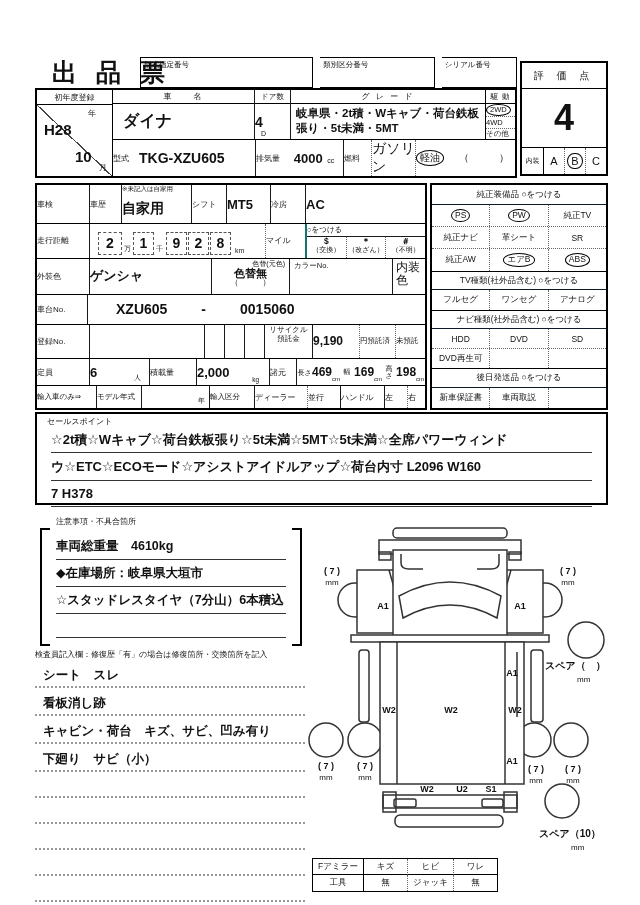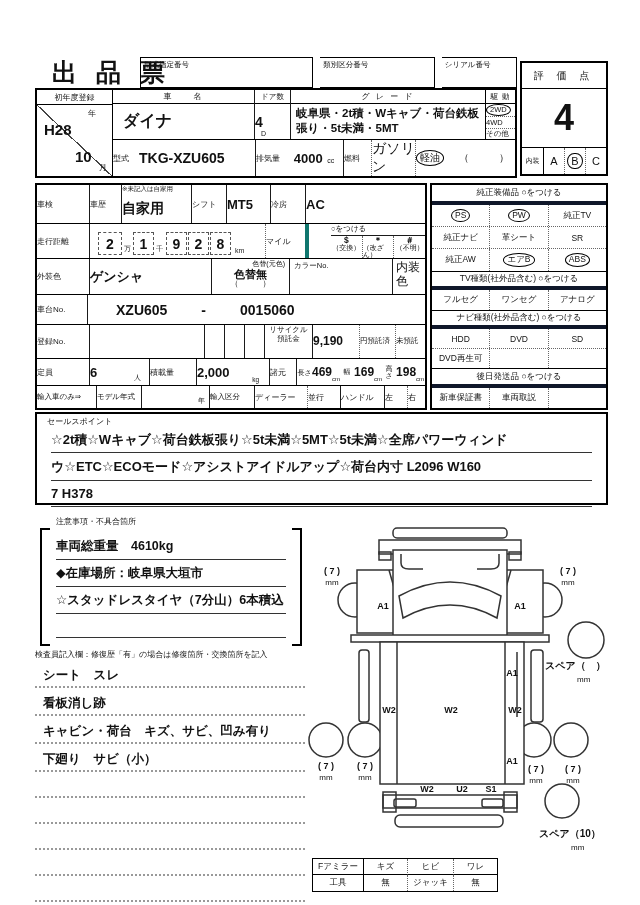--- a/index.html
+++ b/index.html
@@ -41,21 +41,21 @@
   .A-r1{height:61px;border-bottom:1.5px solid #000;display:flex;}
   .A-r2{flex:1;display:flex;align-items:center;}
   .cell-hdr{height:14px;border-bottom:1px solid #000;font-size:8px;display:flex;align-items:center;justify-content:center;letter-spacing:2px;}
   
   .blockC{left:35px;top:183px;width:392px;height:227px;border:2px solid #000;display:flex;flex-direction:column;}
   .rowC{display:flex;border-bottom:1px solid #000;align-items:stretch;}
   .rowC:last-child{border-bottom:none;}
   .dig{width:24px;height:23px;border:1.5px dashed #555;display:flex;align-items:center;justify-content:center;font-size:14px;font-weight:bold;margin-right:1px;}
   
   .blockD{left:430px;top:183px;width:178px;height:227px;border:2px solid #000;display:flex;flex-direction:column;}
-  .D-title{border-bottom:4px solid #0f172a;font-size:8.5px;display:flex;align-items:center;justify-content:center;}
+  .D-title{border-bottom:1px solid #0f172a;font-size:8.5px;display:flex;align-items:center;justify-content:center;}
   .D-row{display:flex;align-items:stretch;}
   .D-cell{flex:1;display:flex;align-items:center;justify-content:center;font-size:8.5px;border-left:1px dotted #666;}
   .D-cell:first-child{border-left:none;}
   
   .blockE{left:35px;top:412px;width:573px;height:93px;border:2px solid #000;}
   .sales-lbl{font-size:8px;padding:2px 0 0 10px;}
   .sales-line{margin:0 14px;border-bottom:1px solid #333;font-size:13px;font-weight:bold;height:26px;display:flex;align-items:center;}
   
   .notes{left:40px;top:516px;width:262px;height:132px;}
   .notes-title{font-size:8px;padding-left:16px;}
@@ -191,21 +191,21 @@
         <span class="dig">2</span>
         <span class="lbl" style="font-size:7px;margin:0 2px 1px 1px;">万</span>
         <span class="dig" style="width:21px;">1</span>
         <span class="lbl" style="font-size:7px;margin:0 3px 1px 1px;">千</span>
         <span class="dig" style="width:21px;">9</span>
         <span class="dig" style="width:21px;">2</span>
         <span class="dig" style="width:21px;">8</span>
         <span class="lbl" style="font-size:7px;margin:0 0 1px 3px;">km</span>
       </div>
       <div class="cc lbl" style="width:40px;border-left:1px dotted #666;">マイル</div>
-      <div class="col" style="flex:1;border-left:4px solid #0f766e;padding-left:22px;">
+      <div class="col" style="flex:1;border-left:2px solid #0f766e;">
         <div class="cc bb" style="height:13px;font-size:7.5px;">○をつける</div>
         <div class="fx" style="flex:1;">
           <div class="cc col" style="flex:1;font-size:7px;line-height:1;">
               <span style="font-size:8.5px;font-weight:bold;">$</span>
               <span>（交換）</span>
             </div>
           <div class="cc col" style="flex:1;font-size:7px;line-height:1;border-left:1px dotted #666;">
               <span style="font-size:8.5px;font-weight:bold;">＊</span>
               <span>（改ざん）</span>
             </div>

